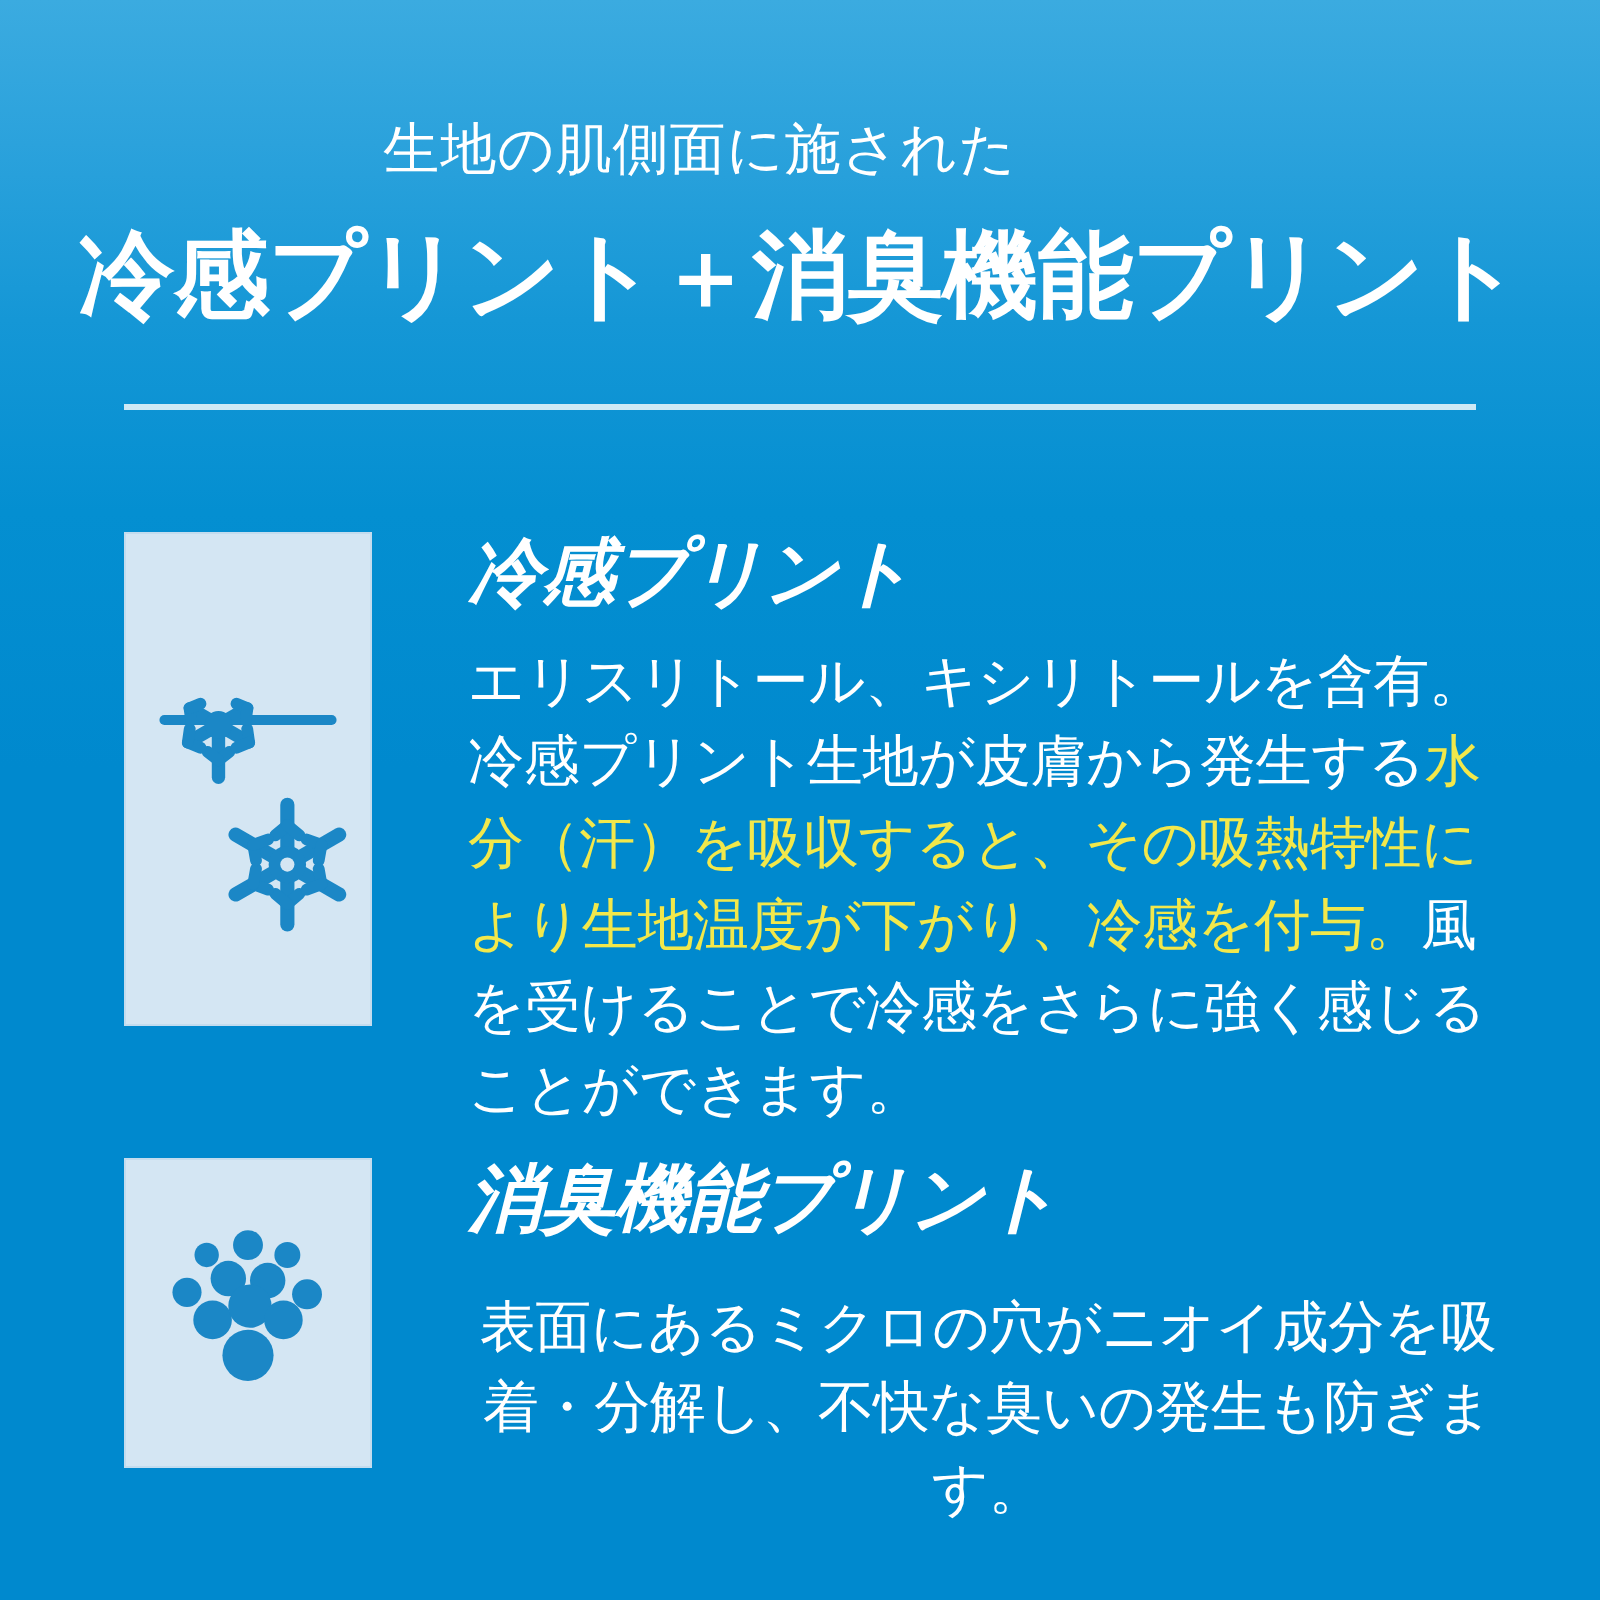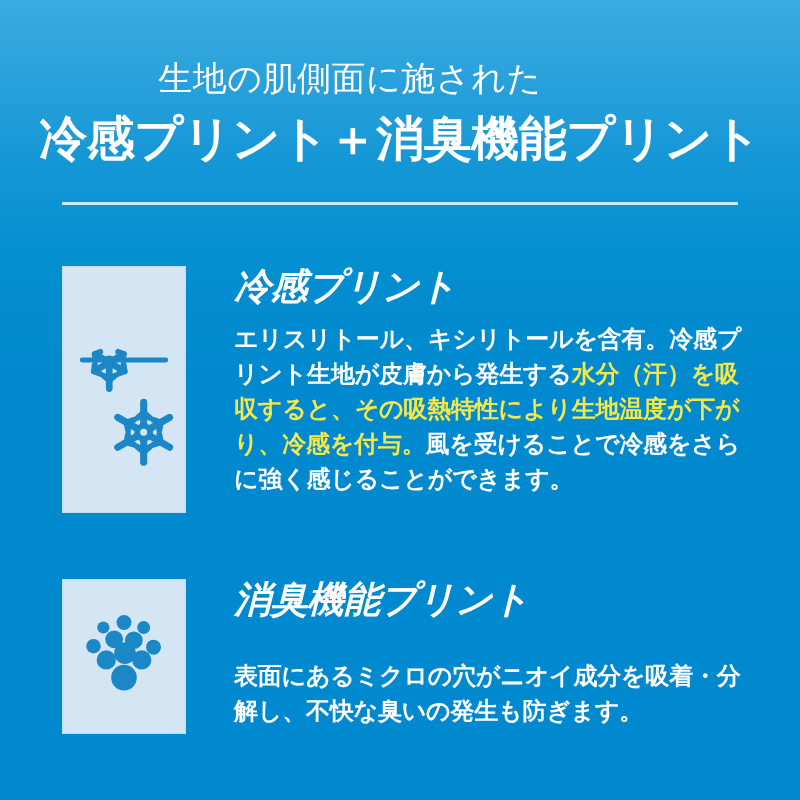--- a/index.html
+++ b/index.html
@@ -36,21 +36,21 @@
     top: 0;
     width: 800px;
     text-align: center;
   }
 
   .subtitle {
     position: absolute;
     left: 0;
     top: 58px;
     width: 700px;
-    font-size: 34px;
+    font-size: 28px;
     font-weight: 500;
     line-height: 1.2;
     letter-spacing: 0.5px;
     color: #ffffff;
   }
 
   .headline {
     position: absolute;
     left: 0;
     top: 110px;
@@ -121,29 +121,29 @@
     font-size: 37px;
     font-weight: bold;
     line-height: 1.15;
     letter-spacing: -0.5px;
     color: #ffffff;
     white-space: nowrap;
     font-style: italic;
   }
 
   .section-text {
-    font-size: 24px;
-    font-weight: 700;
+    font-size: 28px;
+    font-weight: 400;
     line-height: 1.46;
     letter-spacing: -0.2px;
     color: #ffffff;
   }
 
   #text-cooling { margin-top: 12px; }
-  #text-deodorant { margin-top: 36px; }
+  #text-deodorant { margin-top: 22px; text-align: center; }
 
   .hl { color: #F2E84B; }
 </style>
 </head>
 <body>
 
 <div id="page">
 
   <div class="header">
     <div class="subtitle">生地の肌側面に施された</div>

